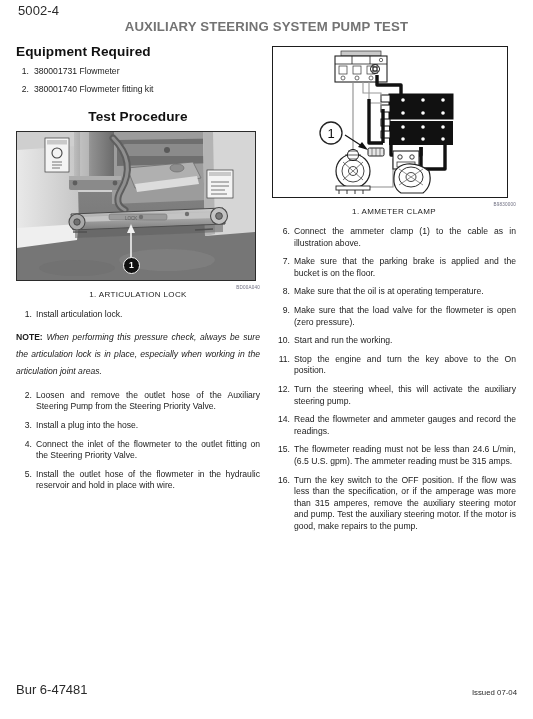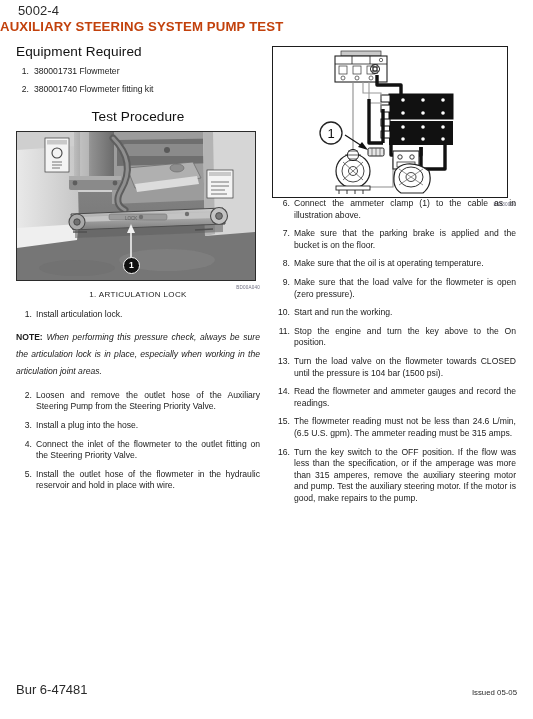--- a/index.html
+++ b/index.html
@@ -30,39 +30,39 @@
     top: 3px;
     font-size: 13px;
     letter-spacing: .1px;
     color: #2a2a2a;
   }
   .doc-title {
     position: absolute;
     left: 0;
     right: 0;
     top: 19px;
-    text-align: left;
+    text-align: center;
     font-size: 13.2px;
     font-weight: bold;
     letter-spacing: .15px;
-    color: #c2410c;
+    color: #737373;
   }
 
   
   .col {
     position: absolute;
     top: 44px;
     width: 244px;
   }
   .col-left  { left: 16px; }
   .col-right { left: 272px; }
 
   .section-head {
     font-size: 13.6px;
-    font-weight: normal;
+    font-weight: bold;
     color: #111;
     margin: 0 0 7px 0;
     letter-spacing: .1px;
   }
   .section-head.second { margin-top: 14px; text-align: center; }
 
   
   ol.steps {
     list-style: none;
     margin: 0;
@@ -441,20 +441,21 @@
             <path d="M126 122 L150 138 M150 122 L126 138" stroke="#444" stroke-width=".6"></path>
           </g>
 
           <circle cx="58" cy="86" r="11" fill="#fff" stroke="#222" stroke-width="1.3"></circle>
           <text x="58" y="91" text-anchor="middle" font-family="Liberation Sans, sans-serif" font-size="13" fill="#111">1</text>
         </svg>
       </div>
       <div class="fig-code">B9830000</div>
     </div>
 
+    <div class="fig-caption">1.  AMMETER CLAMP</div>
 
     <ol class="steps wide">
       <li>
         <span class="num">6.</span>
         <span>Connect the ammeter clamp (1) to the cable as in illustration above.</span>
       </li>
       <li>
         <span class="num">7.</span>
         <span>Make sure that the parking brake is applied and the bucket is on the floor.</span>
       </li>
@@ -468,34 +469,34 @@
       </li>
       <li>
         <span class="num">10.</span>
         <span>Start and run the working.</span>
       </li>
       <li>
         <span class="num">11.</span>
         <span>Stop the engine and turn the key above to the On position.</span>
       </li>
       <li>
-        <span class="num">13.</span>
-        <span>Turn the load valve on the flowmeter towards CLOSED until the pressure is 104 bar (1500 psi).</span>
+        <span class="num">12.</span>
+        <span>Turn the steering wheel, this will activate the auxiliary steering pump.</span>
       </li>
       <li>
         <span class="num">14.</span>
         <span>Read the flowmeter and ammeter gauges and record the readings.</span>
       </li>
       <li>
         <span class="num">15.</span>
         <span>The flowmeter reading must not be less than 24.6 L/min, (6.5 U.S. gpm). The ammeter reading must be 315 amps.</span>
       </li>
       <li>
         <span class="num">16.</span>
         <span>Turn the key switch to the OFF position. If the flow was less than the specification, or if the amperage was more than 315 amperes, remove the auxiliary steering motor and pump. Test the auxiliary steering motor. If the motor is good, make repairs to the pump.</span>
       </li>
     </ol>
   </div>
 
   <div class="footer-left">Bur 6-47481</div>
-  <div class="footer-right">Issued 05-05</div>
+  <div class="footer-right">Issued 07-04</div>
 
 </div>
 
 </body></html>

